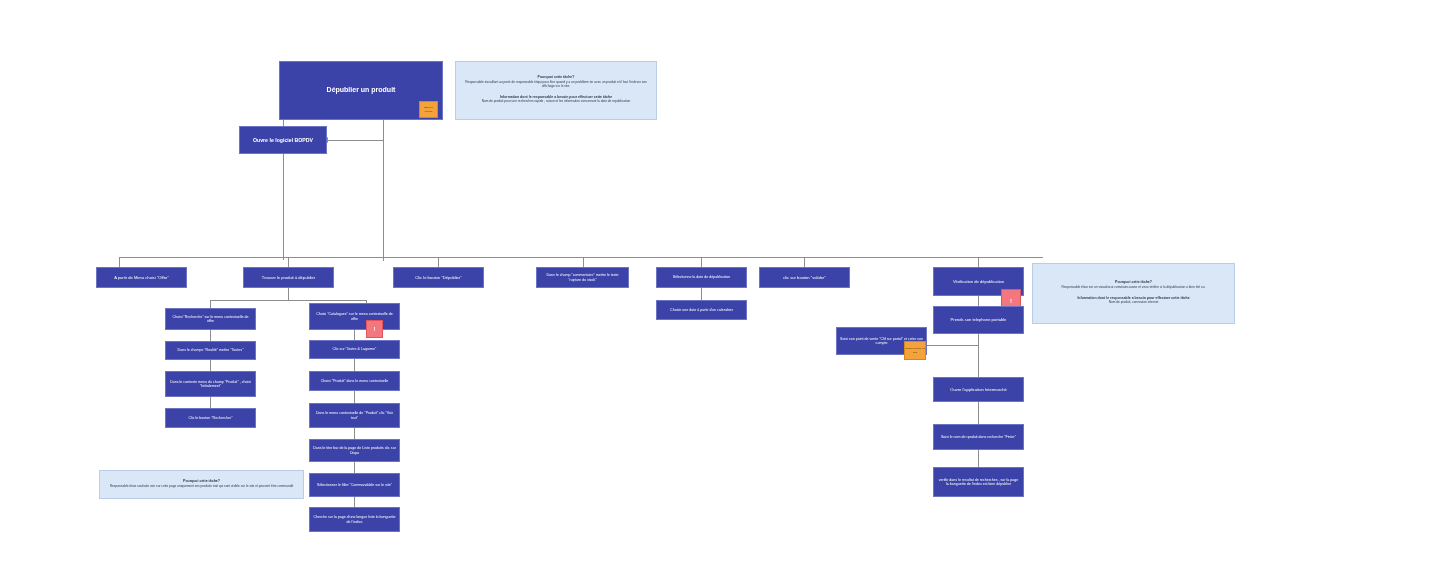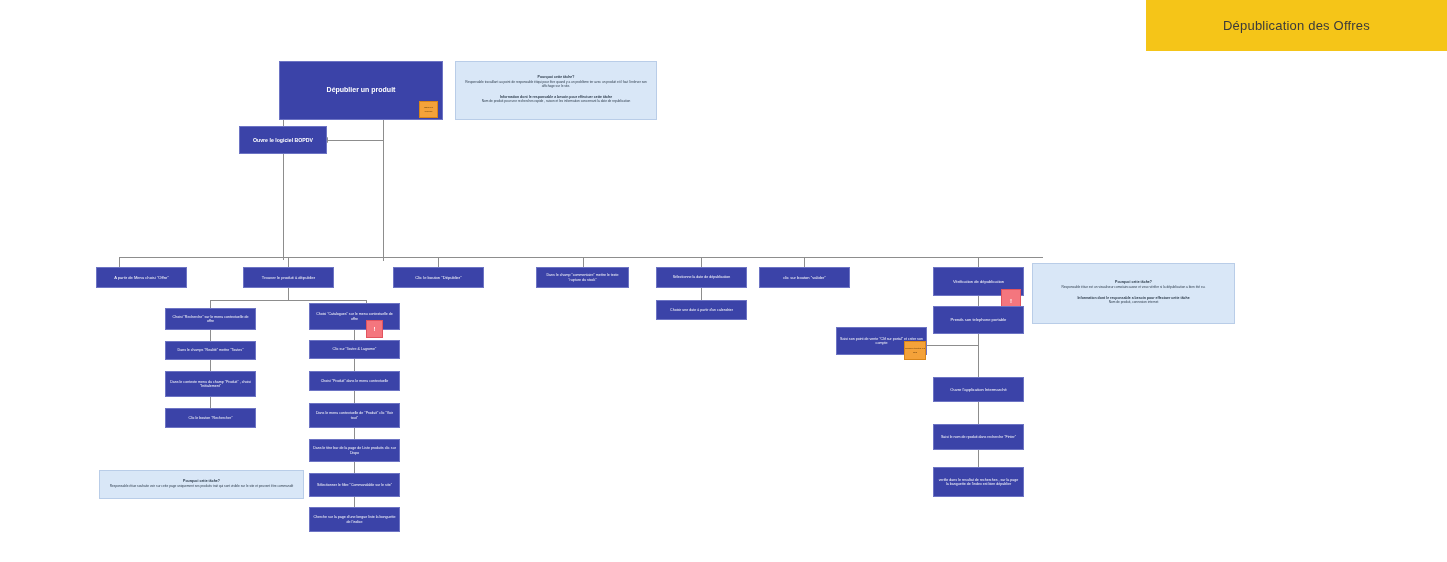--- a/index.html
+++ b/index.html
@@ -49,23 +49,20 @@
   
   .alert{position:absolute;background:#f4767e;border:1px solid #e2545e;
          box-sizing:border-box;display:flex;align-items:center;justify-content:center;
          color:#ffffff;font-size:6px;font-weight:bold;}
 </style>
 </head>
 <body>
 
 <div id="canvas">
 
-  <div class="banner">
-    <span>Dépublication des Offres</span>
-  </div>
 
   <div class="ln lnv" style="left:283px;top:120px;height:140px;"></div>
 
   <div class="ln lnh" style="left:327px;top:140px;width:56px;"></div>
   <div class="ln lnv" style="left:383px;top:120px;height:141px;"></div>
   <div class="arrowL" style="left:323px;top:137px;"></div>
 
   <div class="ln lnh" style="left:119px;top:257px;width:924px;"></div>
   <div class="ln lnv" style="left:119px;top:257px;height:11px;"></div>
   <div class="ln lnv" style="left:288px;top:257px;height:11px;"></div>

